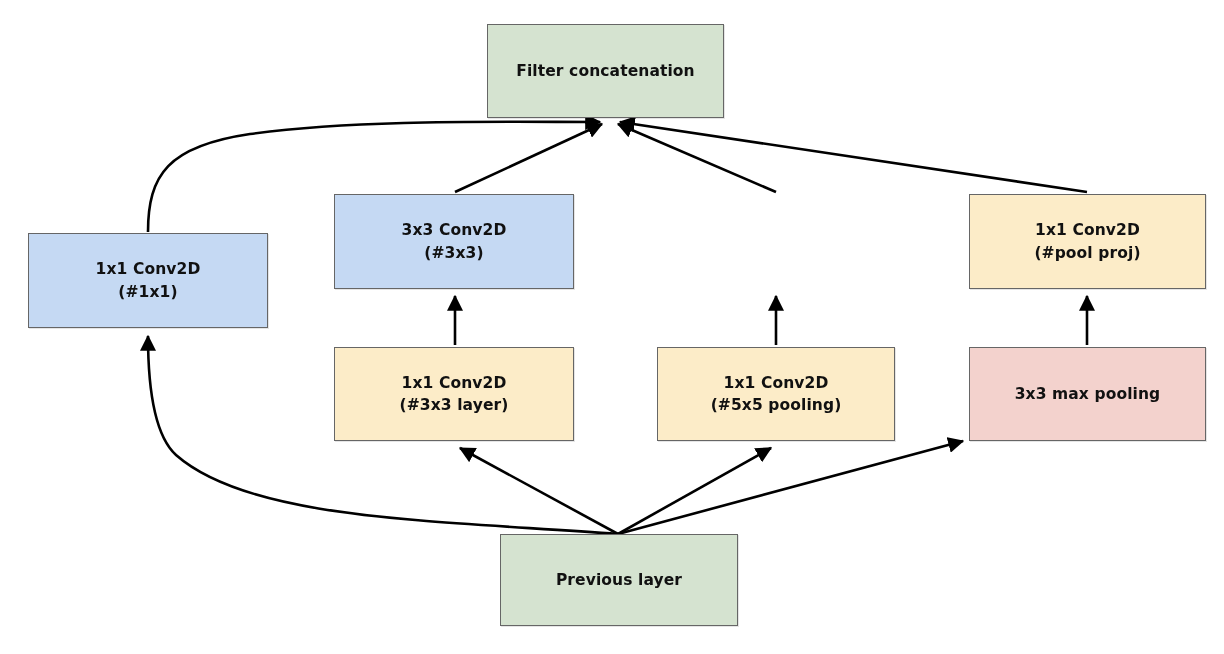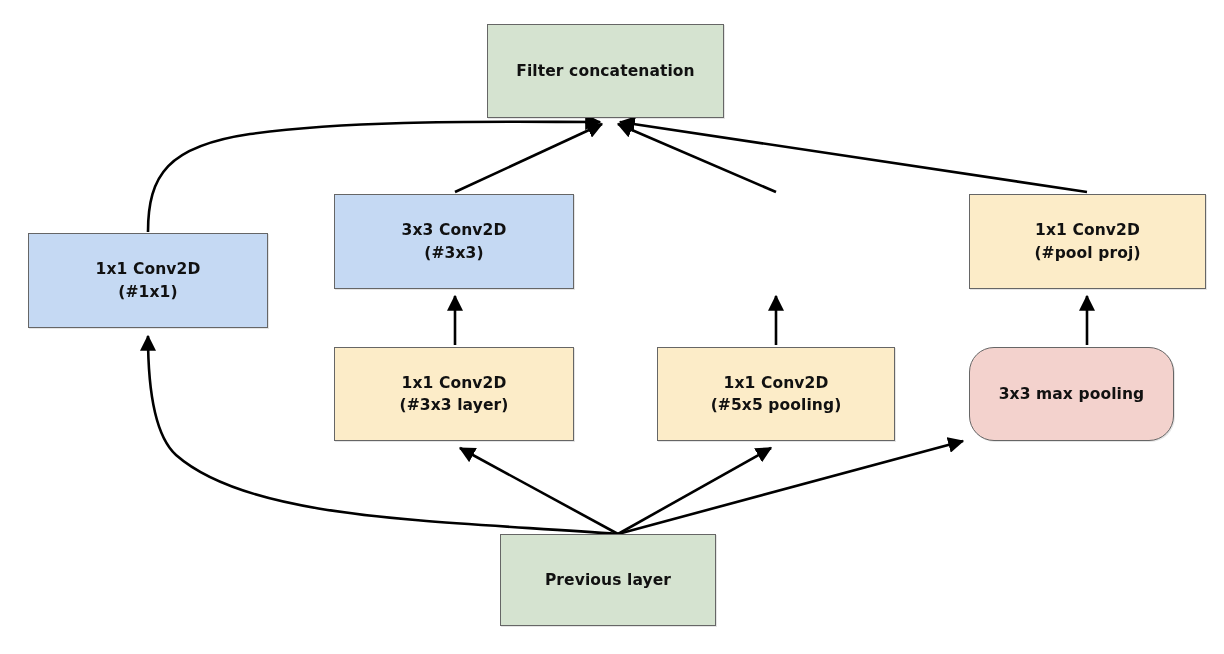--- a/index.html
+++ b/index.html
@@ -47,22 +47,22 @@
   .n-pink   { background: #f3d2cd; }
 
   
   #node-filter-concat { left: 487px;  top: 24px;  width: 237px; height: 94px; }
   #node-conv1x1       { left: 28px;   top: 233px; width: 240px; height: 95px; }
   #node-conv3x3       { left: 334px;  top: 194px; width: 240px; height: 95px; }
   #node-conv5x5       { left: 657px;  top: 194px; width: 238px; height: 95px; }
   #node-pool-proj     { left: 969px;  top: 194px; width: 237px; height: 95px; }
   #node-reduce3x3     { left: 334px;  top: 347px; width: 240px; height: 94px; }
   #node-reduce5x5     { left: 657px;  top: 347px; width: 238px; height: 94px; }
-  #node-maxpool       { left: 969px;  top: 347px; width: 205px; height: 94px; border-radius: 25px; }
-  #node-prev-layer    { left: 500px;  top: 534px; width: 216px; height: 92px; }
+  #node-maxpool       { left: 969px;  top: 347px; width: 237px; height: 94px; }
+  #node-prev-layer    { left: 500px;  top: 534px; width: 238px; height: 92px; }
 </style>
 </head>
 <body>
 
 <div id="canvas">
 
   <svg id="edges" viewBox="0 0 1224 654" width="1224" height="654" xmlns="http://www.w3.org/2000/svg">
     <defs>
       <marker id="arrow" viewBox="0 0 10 10" refX="9.2" refY="5" markerWidth="6.2" markerHeight="6.2" orient="auto-start-reverse">
         <path d="M 0 0 L 10 5 L 0 10 z" fill="#000000"></path>

